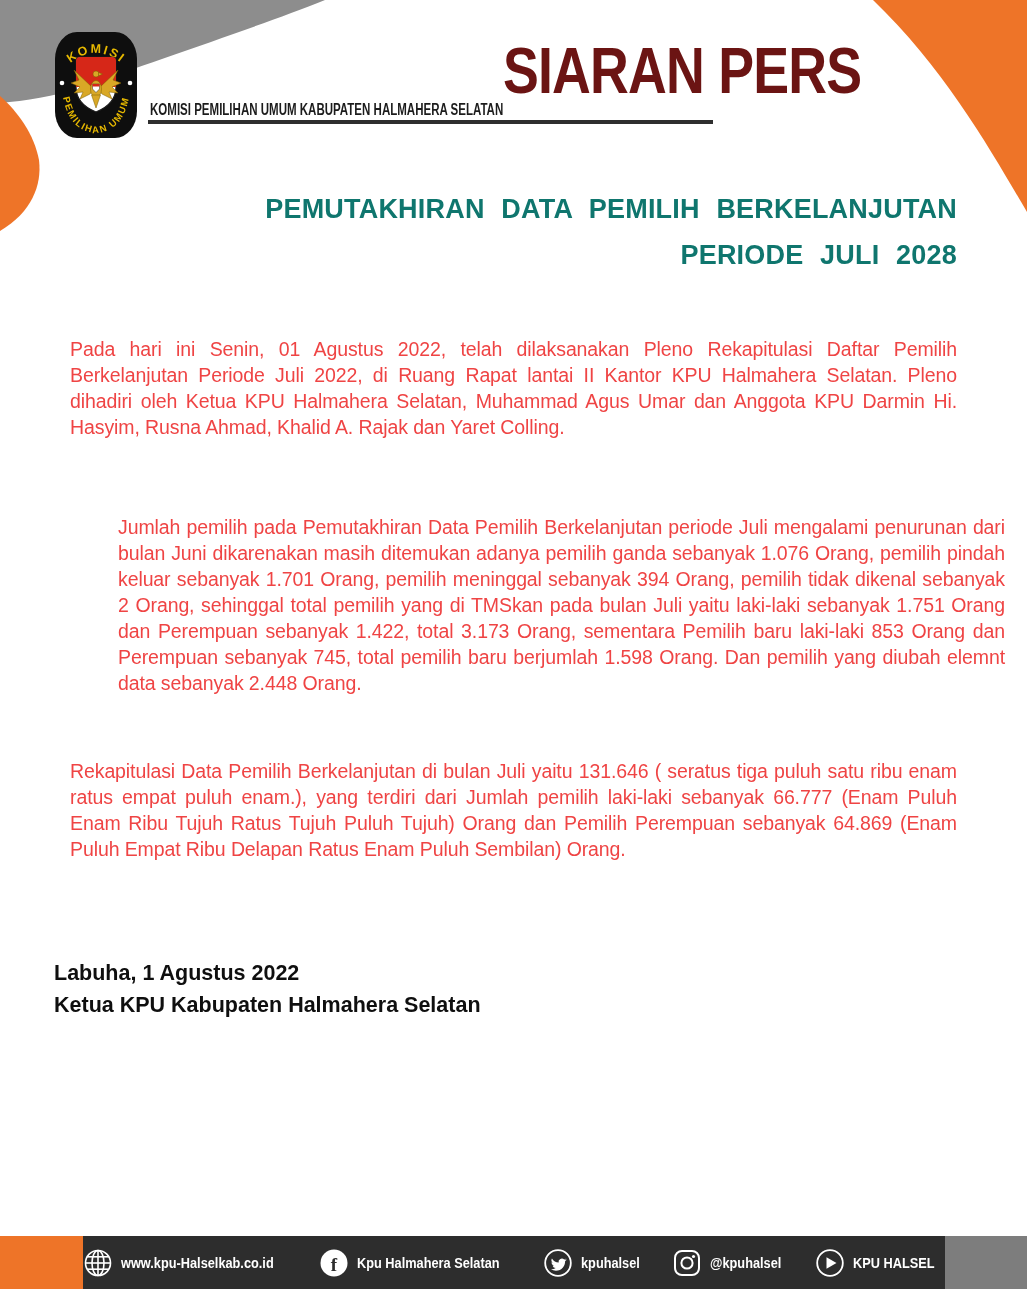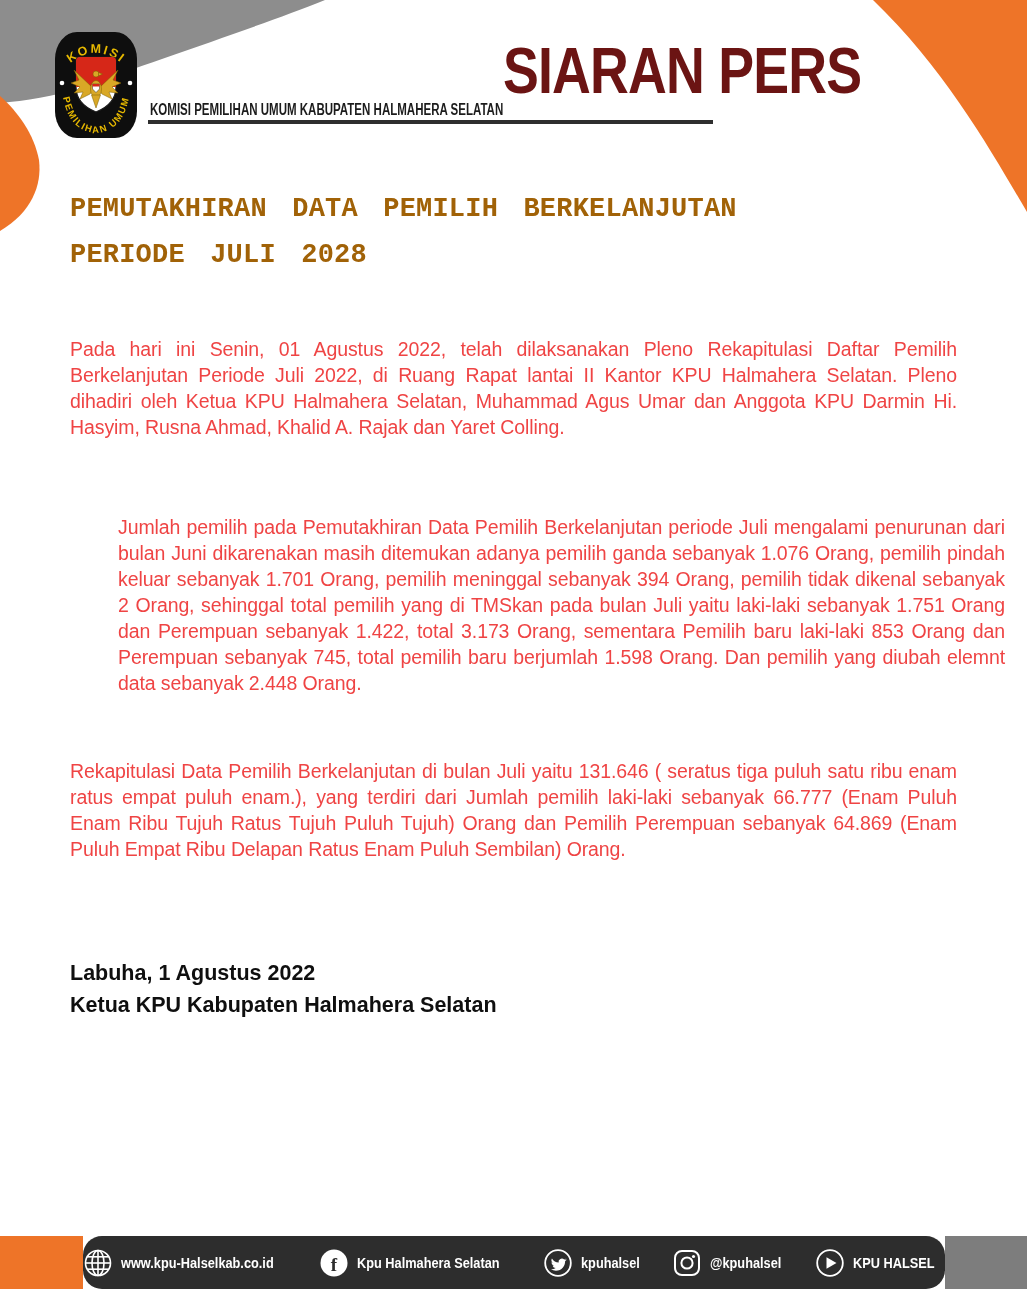--- a/index.html
+++ b/index.html
@@ -16,42 +16,42 @@
     font-size:16px;font-weight:bold;color:#1c1c1c;white-space:nowrap;
     transform:scaleX(0.72);transform-origin:left top;letter-spacing:0;
   }
   .org-rule{position:absolute;top:120px;left:148px;width:565px;height:4px;background:#2e2e2e;}
   .press-title{
     position:absolute;top:34px;left:503px;
     font-size:64px;font-weight:bold;color:#6b1413;white-space:nowrap;
     letter-spacing:-1px;transform:scaleX(0.84);transform-origin:left top;
   }
   .doc-title{
-    position:absolute;top:186px;left:70px;width:887px;text-align:left;
-    font-weight:bold;font-size:27px;line-height:46px;color:#a16207;
-    word-spacing:9px;letter-spacing:0.2px;font-family:Liberation Mono, monospace;
+    position:absolute;top:186px;left:70px;width:887px;text-align:right;
+    font-weight:bold;font-size:27px;line-height:46px;color:#0f766e;
+    word-spacing:9px;letter-spacing:0.2px;
   }
   .para{
     position:absolute;left:70px;width:887px;text-align:justify;
     font-size:19.5px;line-height:26px;color:#ef4444;letter-spacing:-0.1px;
   }
   .p1{top:336px;}
   .p2{top:514px;margin-left:48px;}
   .p3{top:758px;}
   .signature{
-    position:absolute;top:957px;left:70px;
+    position:absolute;top:957px;left:54px;
     font-size:21.5px;font-weight:bold;line-height:32px;color:#0f0f0f;
   }
   .footer{
     position:absolute;top:1236px;left:0;width:1027px;height:53px;
     display:flex;flex-direction:row;align-items:stretch;
   }
   .footer .f-orange{width:105px;background:#ee7428;}
   .footer .f-dark{
-    flex:1;background:#2d2d2d;display:flex;align-items:center;justify-content:center;gap:24px;border-radius:19px;
+    flex:1;background:#2d2d2d;display:flex;align-items:center;justify-content:center;gap:24px;
   }
   .footer .f-gray{width:103px;background:#7d7d7d;}
   .f-item{display:flex;align-items:center;gap:8px;}
   .f-item .f-label{
     color:#ffffff;font-size:14.5px;font-weight:bold;white-space:nowrap;
     transform:scaleX(0.88);transform-origin:left center;letter-spacing:0;
   }
 </style>
 </head>
 <body>

